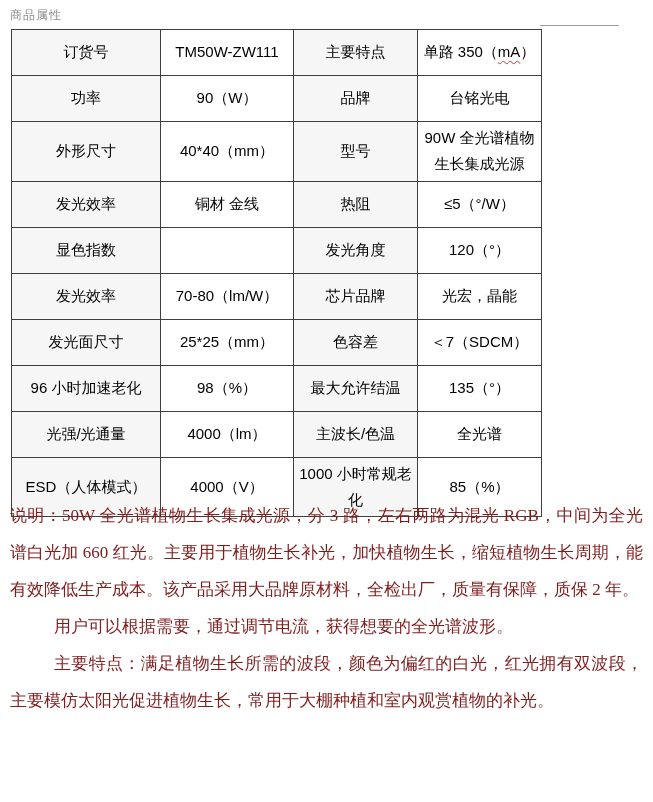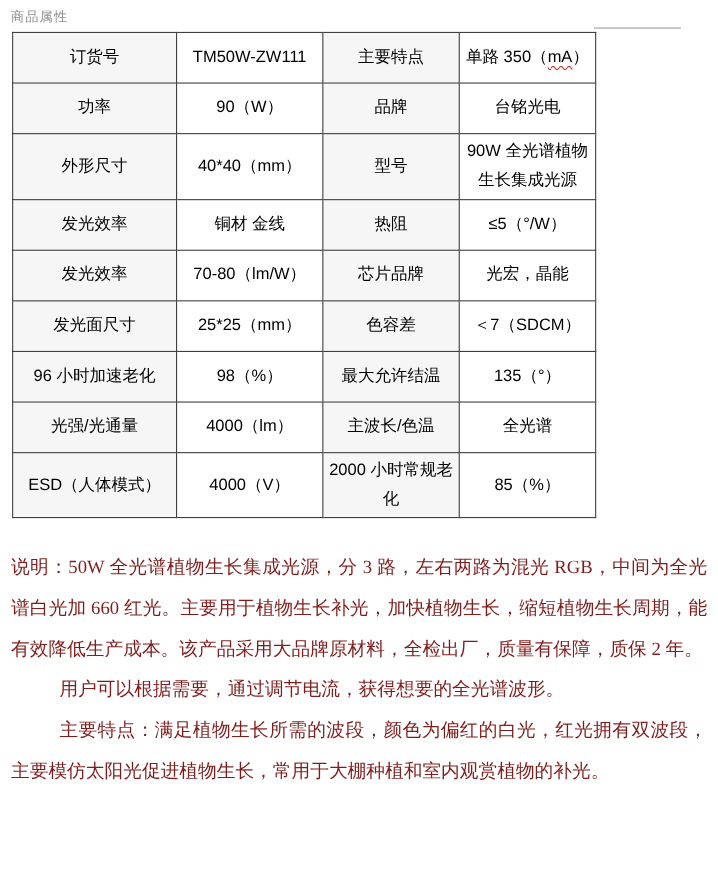--- a/index.html
+++ b/index.html
@@ -118,20 +118,26 @@
         <td class="k">型号</td>
         <td class="v">90W 全光谱植物生长集成光源</td>
       </tr>
       <tr>
         <td class="k">发光效率</td>
         <td class="v">铜材 金线</td>
         <td class="k">热阻</td>
         <td class="v">≤5（°/W）</td>
       </tr>
       <tr>
+        <td class="k">显色指数</td>
+        <td class="v"></td>
+        <td class="k">发光角度</td>
+        <td class="v">120（°）</td>
+      </tr>
+      <tr>
         <td class="k">发光效率</td>
         <td class="v">70-80（lm/W）</td>
         <td class="k">芯片品牌</td>
         <td class="v">光宏，晶能</td>
       </tr>
       <tr>
         <td class="k">发光面尺寸</td>
         <td class="v">25*25（mm）</td>
         <td class="k">色容差</td>
         <td class="v">＜7（SDCM）</td>
@@ -144,21 +150,21 @@
       </tr>
       <tr>
         <td class="k">光强/光通量</td>
         <td class="v">4000（lm）</td>
         <td class="k">主波长/色温</td>
         <td class="v">全光谱</td>
       </tr>
       <tr>
         <td class="k">ESD（人体模式）</td>
         <td class="v">4000（V）</td>
-        <td class="k">2000 小时常规老化</td>
+        <td class="k">1000 小时常规老化</td>
         <td class="v">85（%）</td>
       </tr>
     </tbody>
   </table>
 
   <div class="desc">
     <p>说明：50W 全光谱植物生长集成光源，分 3 路，左右两路为混光 RGB，中间为全光谱白光加 660 红光。主要用于植物生长补光，加快植物生长，缩短植物生长周期，能有效降低生产成本。该产品采用大品牌原材料，全检出厂，质量有保障，质保 2 年。</p>
     <p class="indented">用户可以根据需要，通过调节电流，获得想要的全光谱波形。</p>
     <p class="indented">主要特点：满足植物生长所需的波段，颜色为偏红的白光，红光拥有双波段，主要模仿太阳光促进植物生长，常用于大棚种植和室内观赏植物的补光。</p>
   </div>

